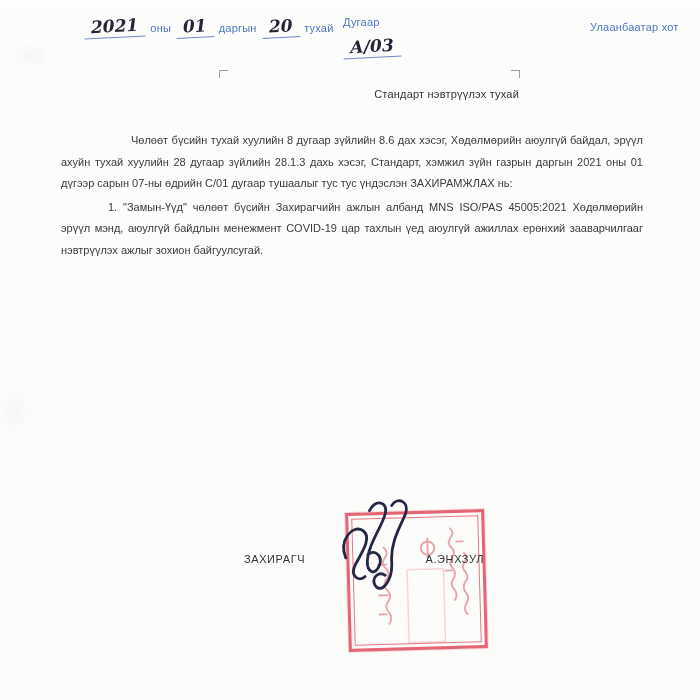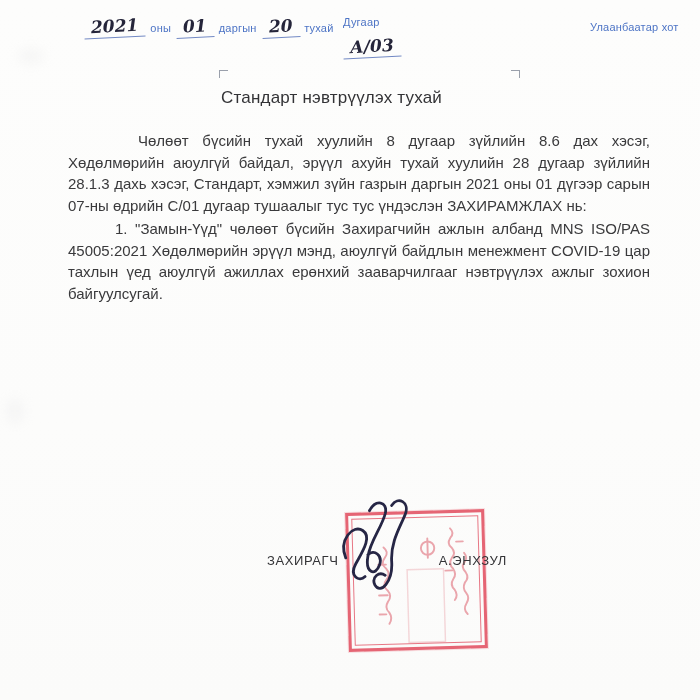--- a/index.html
+++ b/index.html
@@ -55,44 +55,44 @@
   }
 
   
   .corner { position: absolute; width: 9px; height: 8px; }
   .corner.left  { left: 219px; top: 70px; border-top: 1.4px solid #9aa0ab; border-left: 1.4px solid #9aa0ab; }
   .corner.right { left: 511px; top: 70px; border-top: 1.4px solid #9aa0ab; border-right: 1.4px solid #9aa0ab; }
 
   
   .title {
     position: absolute; left: 221px; top: 88px; width: 298px;
-    text-align: left;
-    font-size: 17px;
+    text-align: right;
+    font-size: 11px;
     font-weight: normal;
     color: #333336;
     letter-spacing: .2px;
   }
 
   
   .body-text {
-    position: absolute; left: 68px; top: 130px; width: 582px;
-    font-size: 15px;
+    position: absolute; left: 61px; top: 130px; width: 582px;
+    font-size: 11px;
     line-height: 21.5px;
     color: #3a3a3c;
     text-align: justify;
   }
   .body-text p { margin: 0 0 2px 0; }
   .body-text p.indent-lg { text-indent: 70px; }
   .body-text p.indent-sm { text-indent: 47px; }
 
   
   .sig-row {
-    position: absolute; left: 267px; top: 553px; width: 240px;
+    position: absolute; left: 244px; top: 553px; width: 240px;
     display: flex; justify-content: space-between;
-    font-size: 13px;
+    font-size: 11px;
     color: #333336;
     letter-spacing: .6px;
   }
 
   
   .stamp {
     position: absolute; left: 347px; top: 511px;
     width: 139px; height: 139px;
     border: 3px solid rgba(224, 74, 92, .85);
     transform: rotate(-1.6deg);

